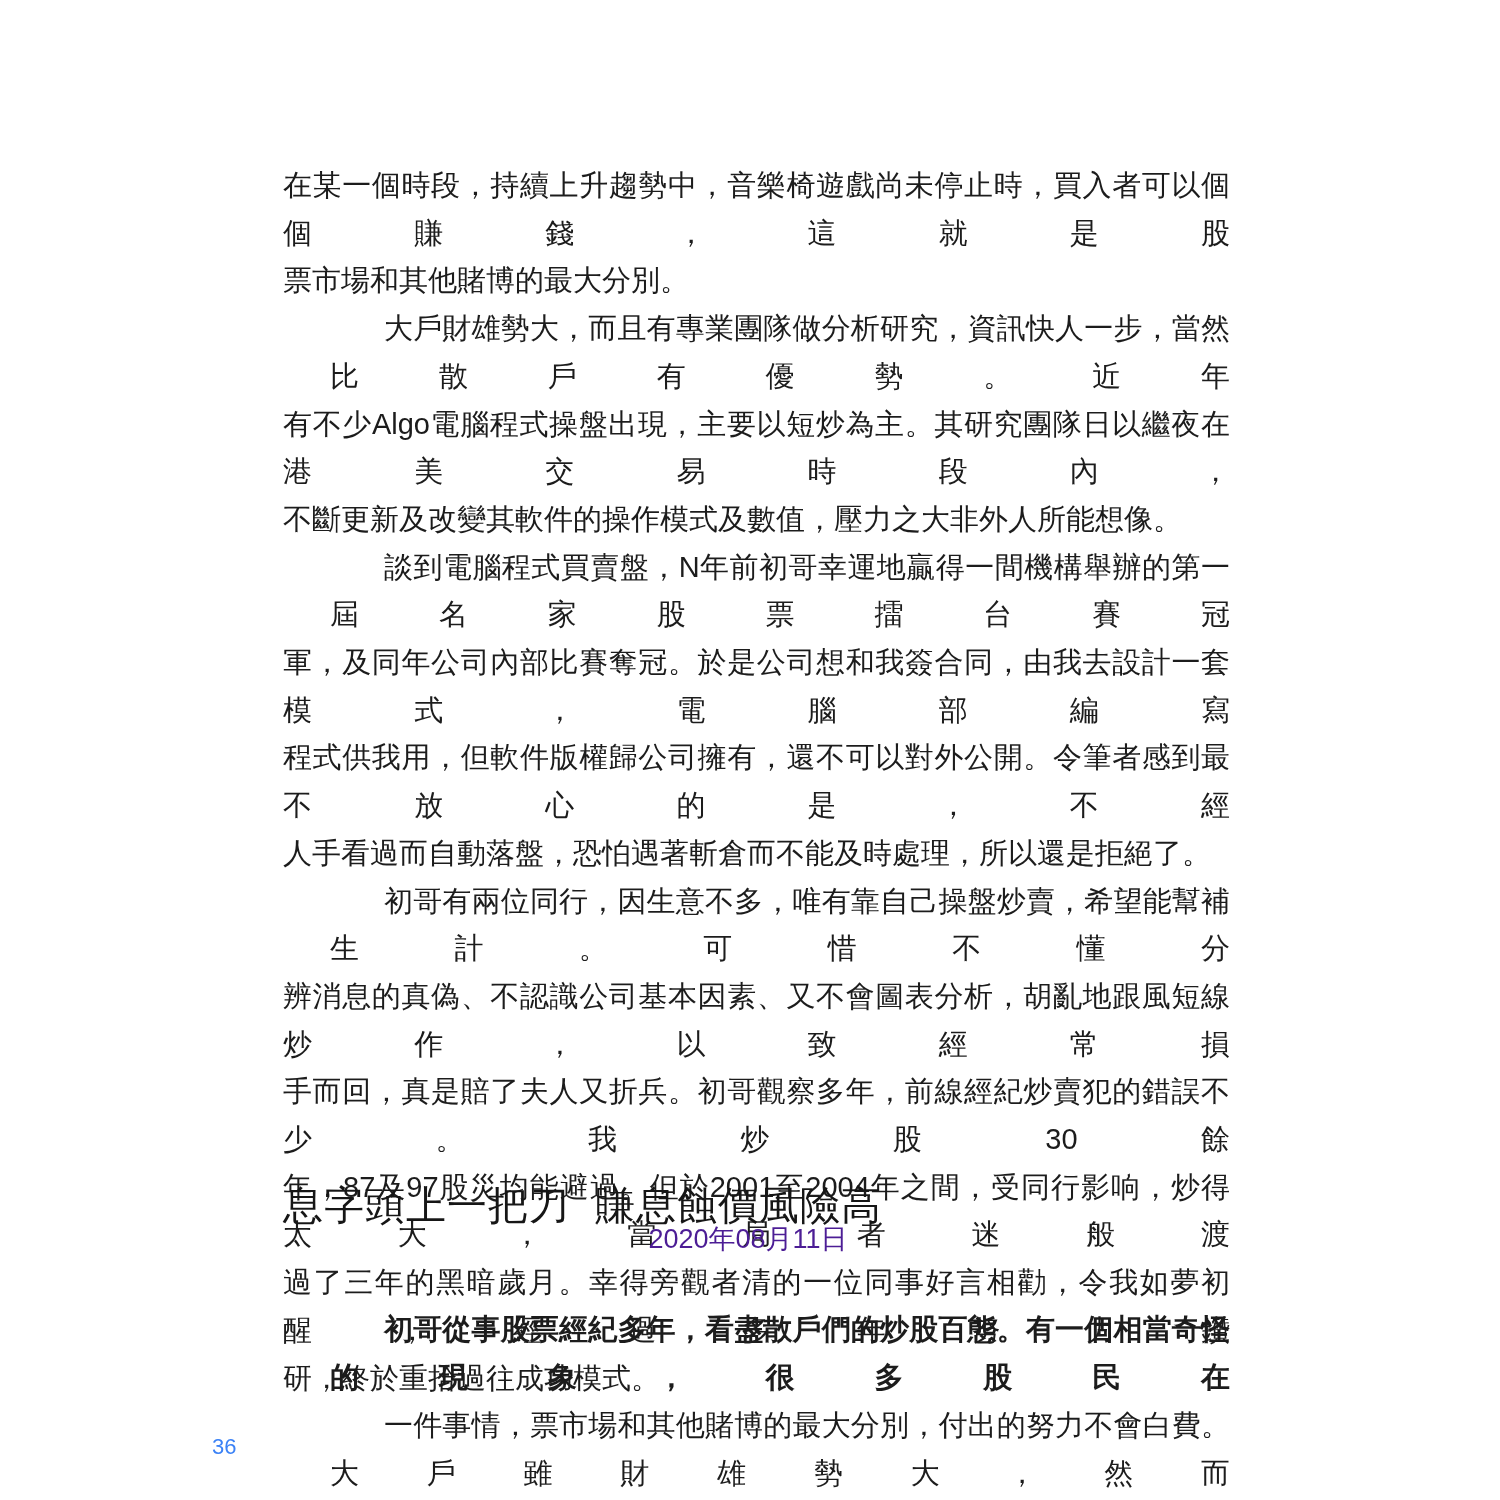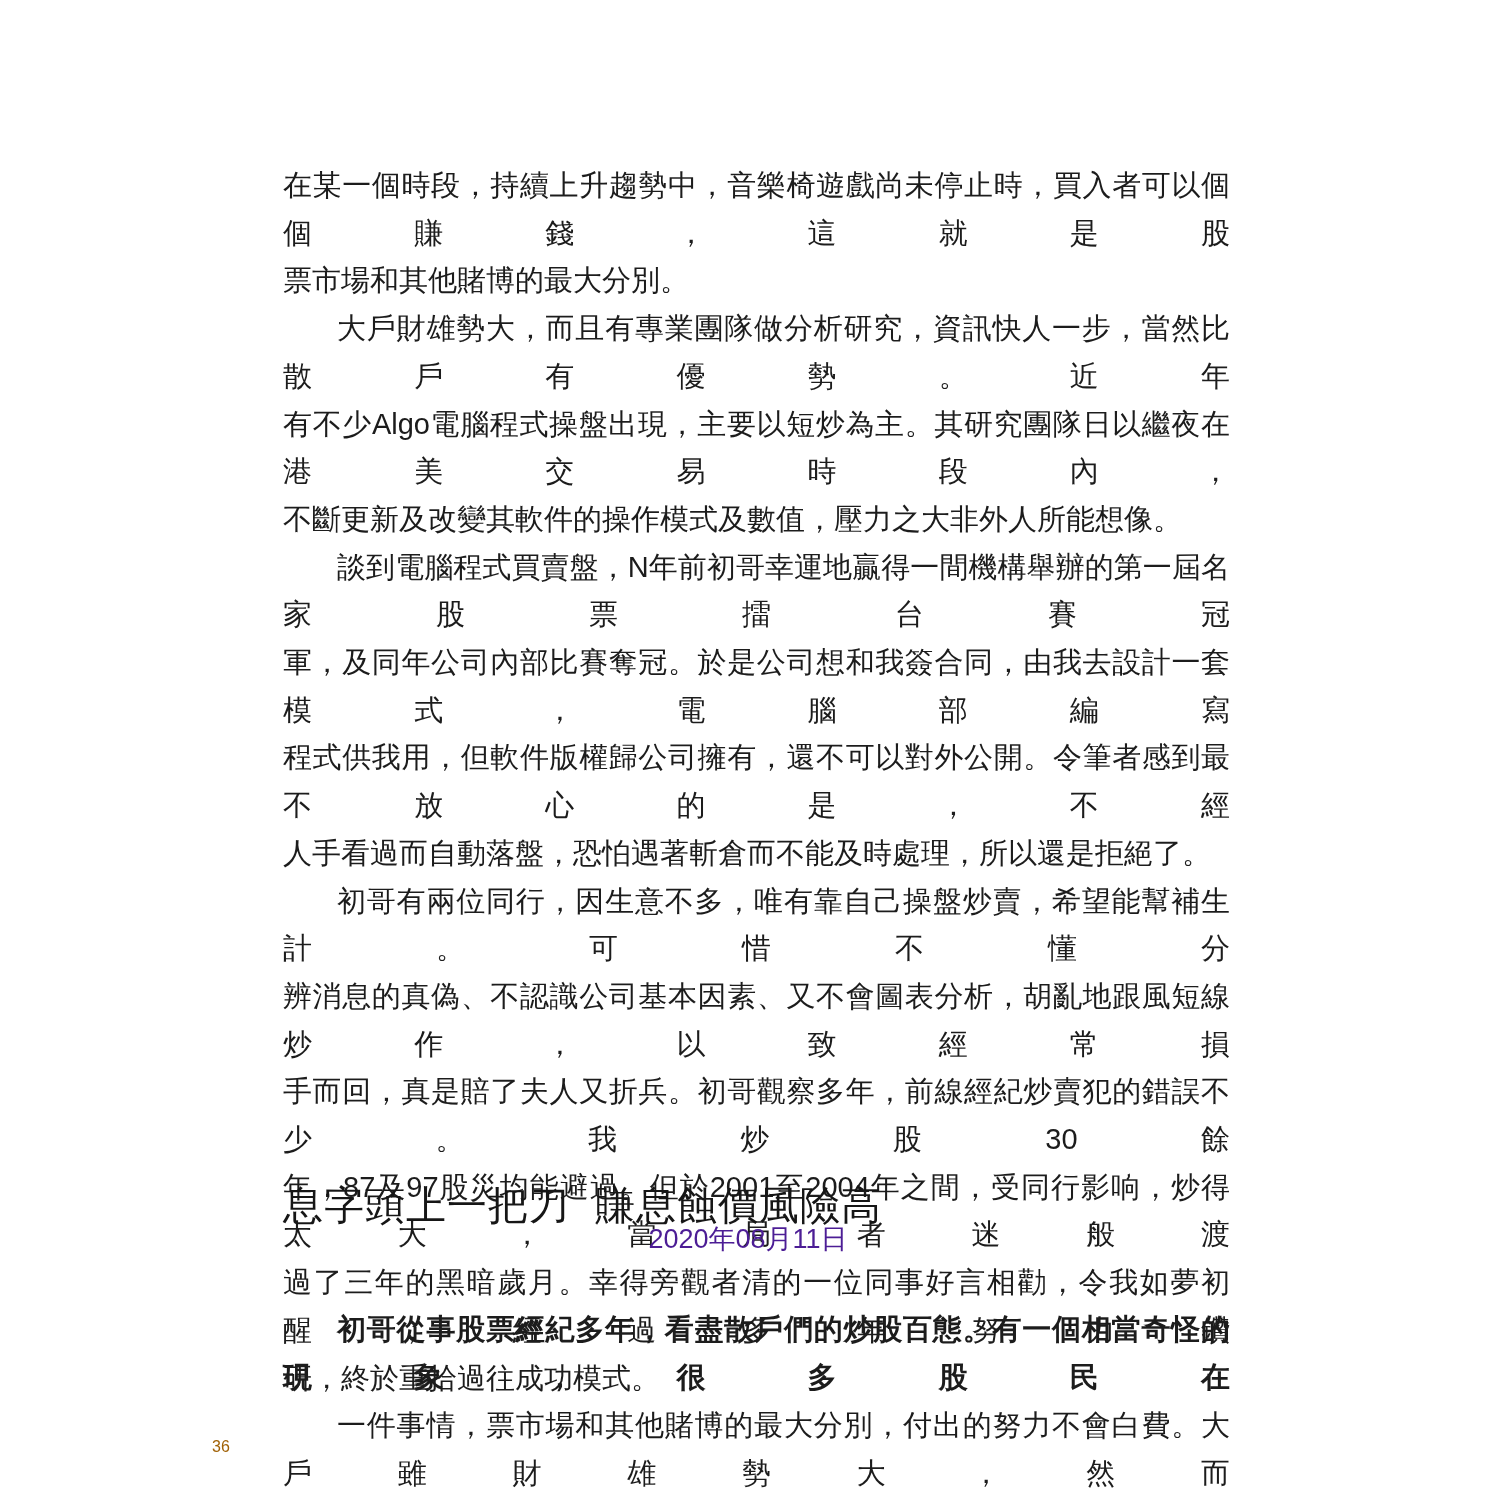--- a/index.html
+++ b/index.html
@@ -23,21 +23,21 @@
     width: 947px;
     font-size: 29px;
     line-height: 47.7px;
   }
   .para { margin: 0; }
   .line {
     text-align: justify;
     text-align-last: justify;
     white-space: normal;
   }
-  .line.para-start { text-indent: 54px; }
+  .line.para-start { text-indent: 54px; margin-left: 47px; }
   .line.para-end {
     text-align: right;
     text-align-last: left;
   }
   .article-title {
     position: absolute;
     left: 283px;
     top: 1156px;
     width: 947px;
     font-size: 40px;
@@ -63,23 +63,23 @@
     top: 1306px;
     width: 947px;
     font-size: 29px;
     line-height: 47.7px;
     font-weight: bold;
   }
   .page-number {
     position: absolute;
     left: 212px;
     top: 1434px;
-    font-size: 16px;
+    font-size: 22px;
     line-height: 26px;
-    color: #a16207;
+    color: #3b82f6;
   }
 </style>
 </head>
 <body>
 
 <div class="page">
 
   <div class="body-text">
 
     <div class="para">

